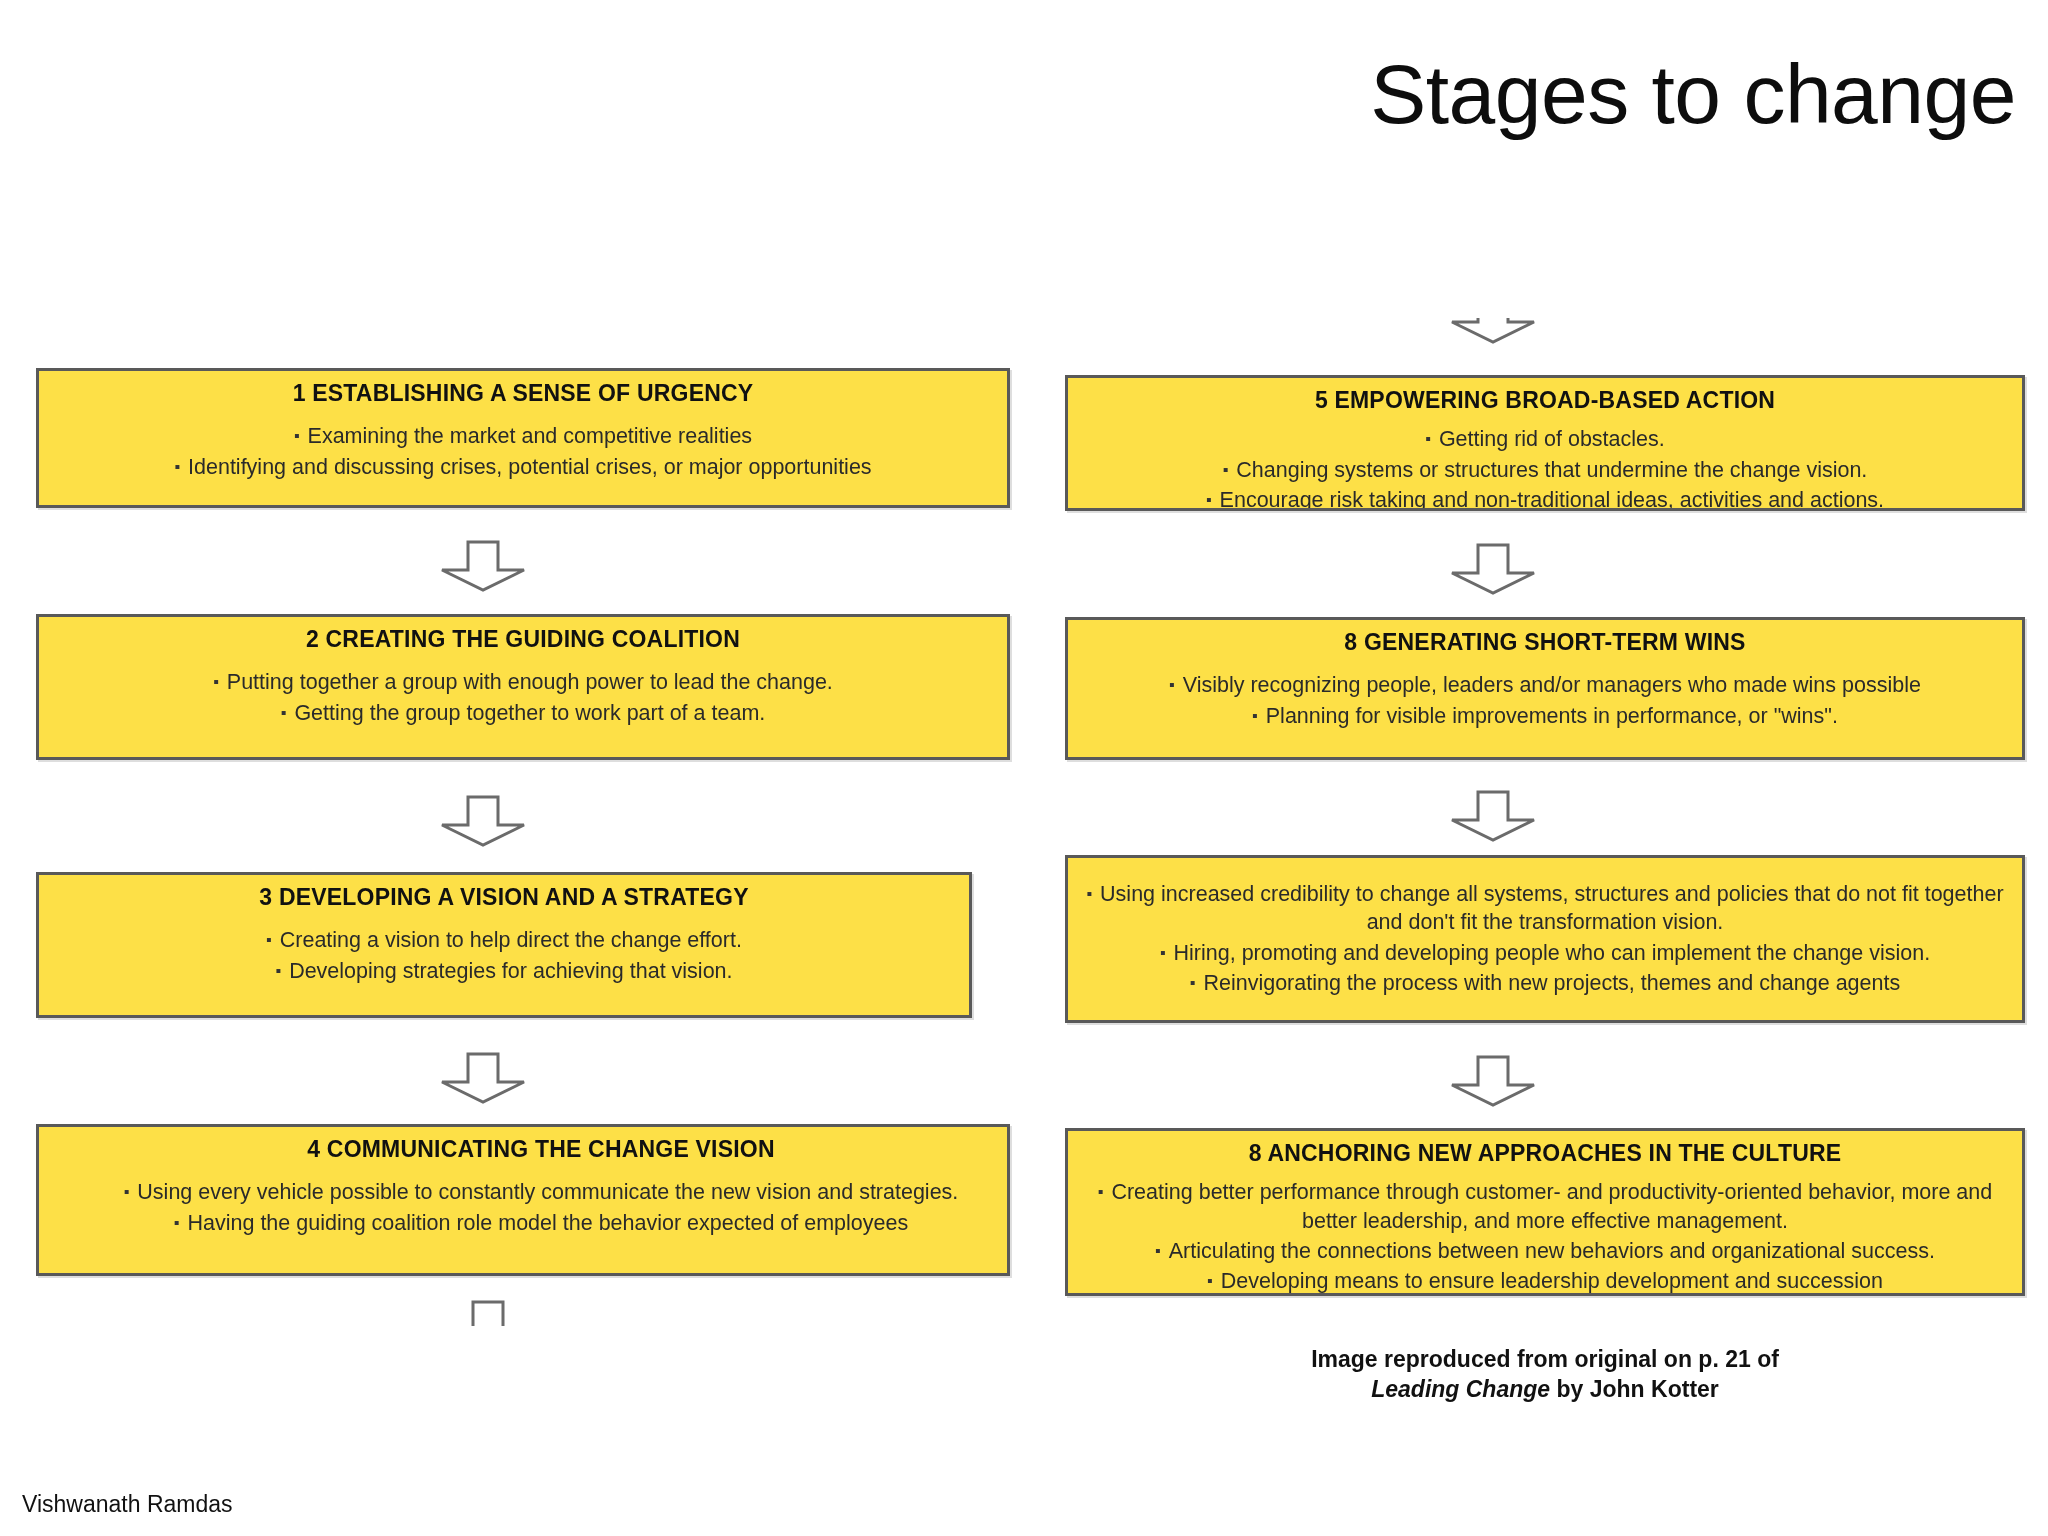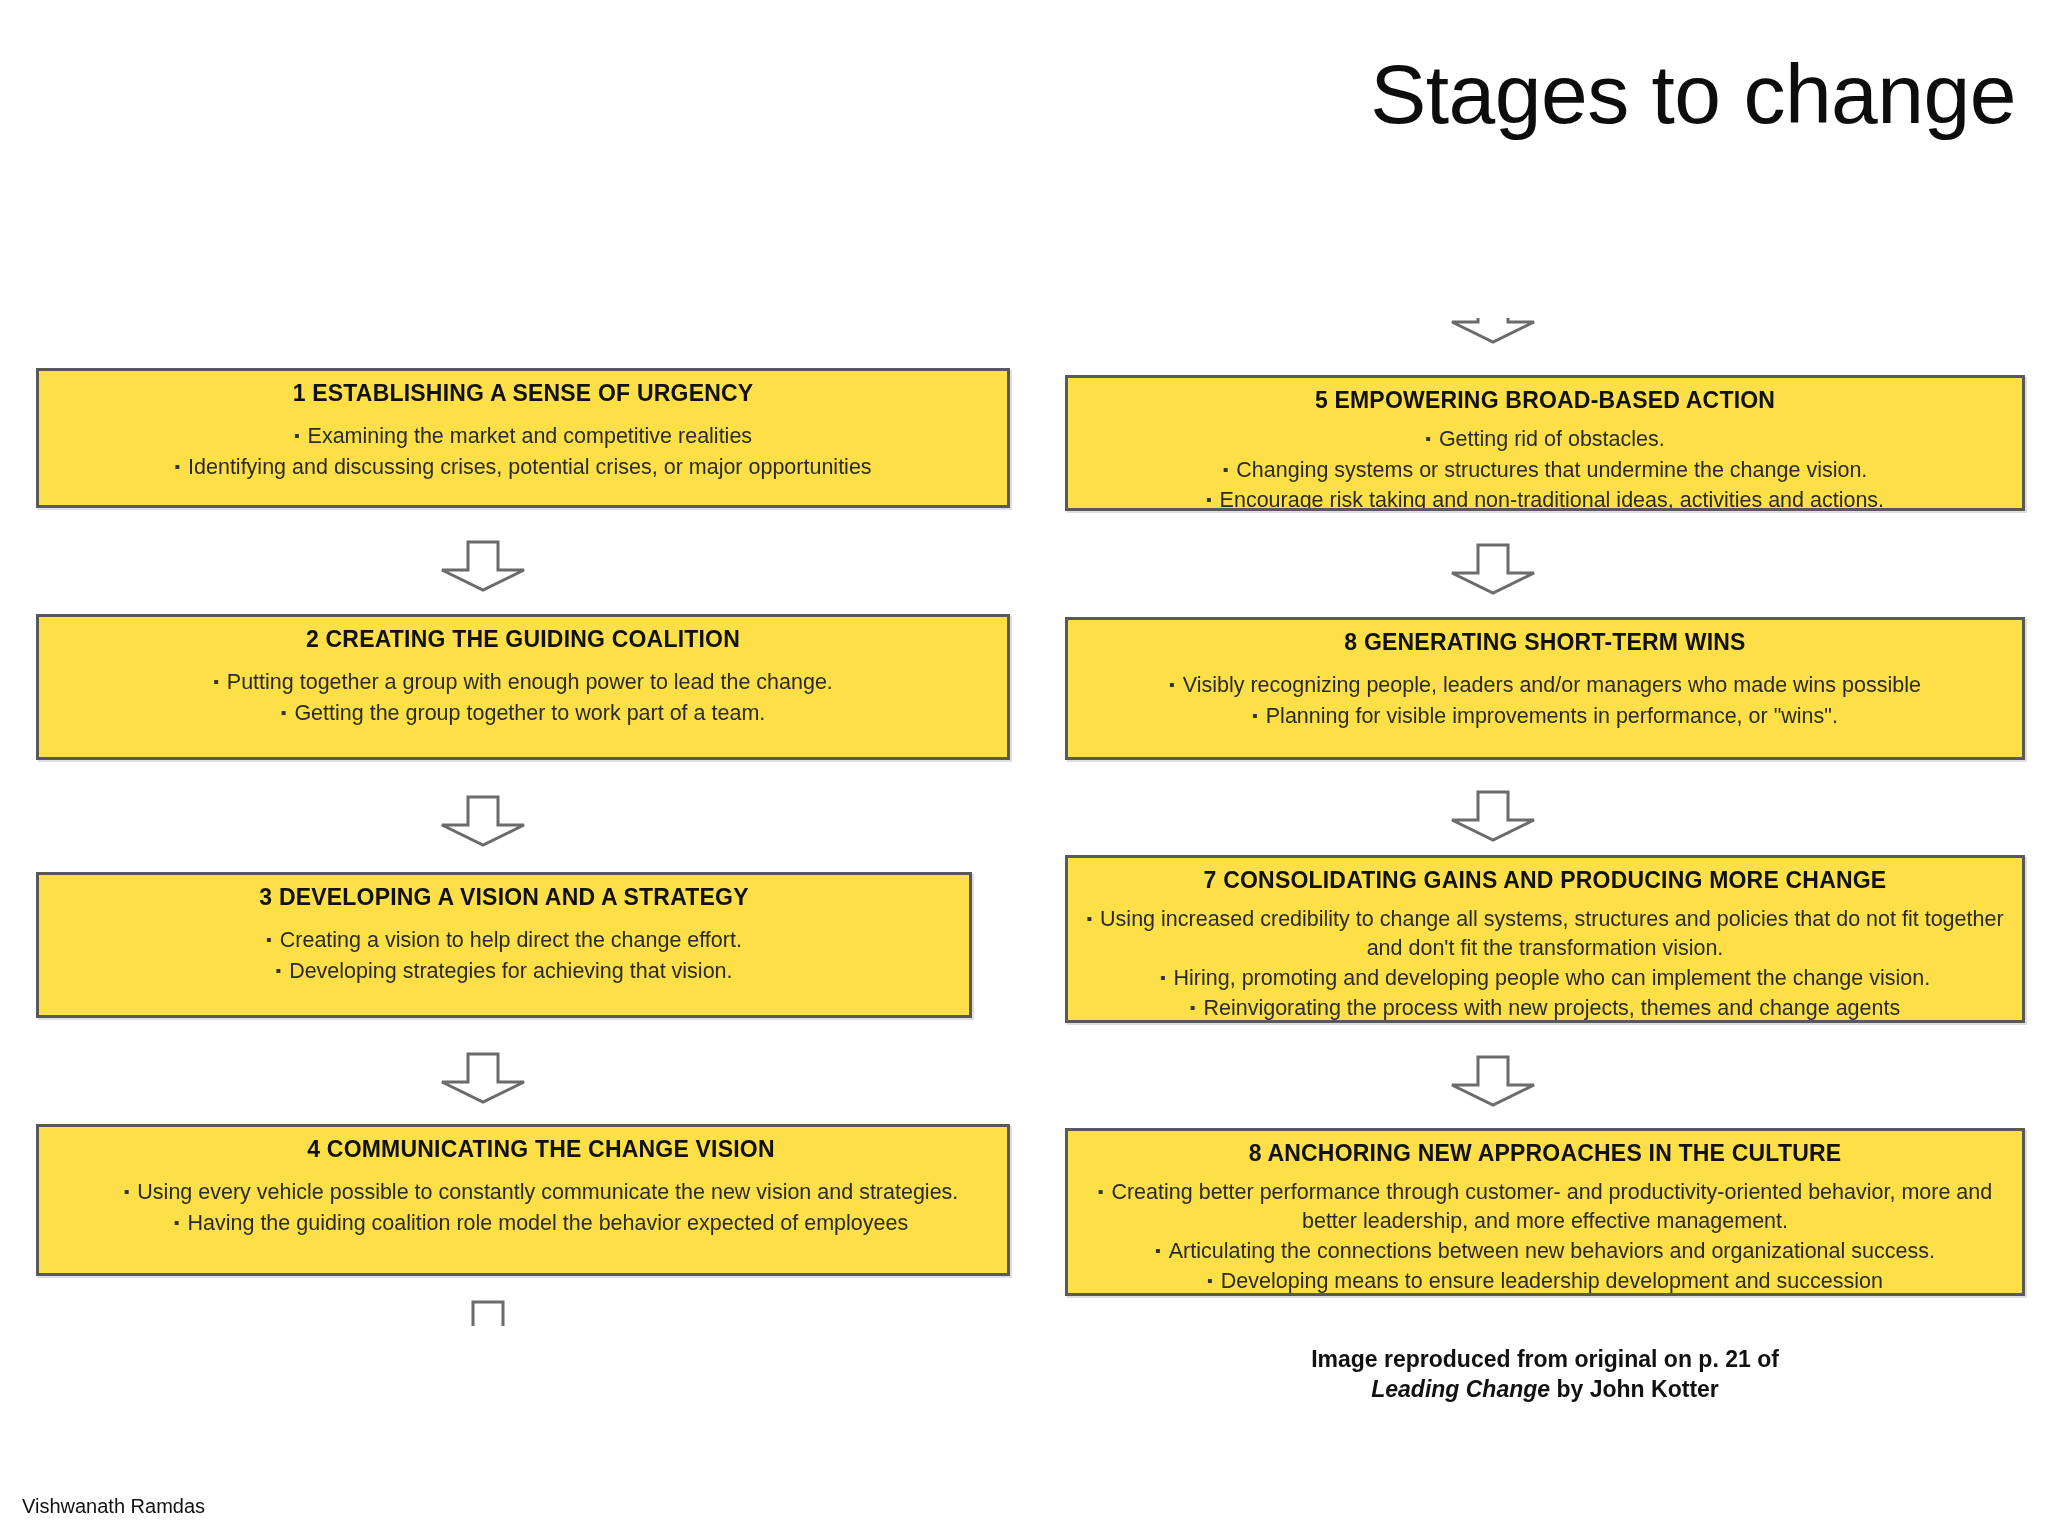--- a/index.html
+++ b/index.html
@@ -28,21 +28,21 @@
     color: #0d0d0d;
     white-space: nowrap;
     line-height: 1.0;
   }
 
   
   #author-name {
     position: absolute;
     left: 22px;
     bottom: 18px;
-    font-size: 20px;
+    font-size: 23px;
     font-weight: 400;
     color: #111111;
     font-family: "Liberation Sans", sans-serif;
   }
 
   
   #diagram {
     position: absolute;
     left: 0;
     top: 0;
@@ -223,21 +223,20 @@
     </ul>
   </div>
 
   <div class="down-arrow" style="left:1448px; top:790px;">
     <svg width="90" height="52" viewBox="0 0 90 52" xmlns="http://www.w3.org/2000/svg">
       <polygon points="30,2 60,2 60,30 86,30 45,50 4,30 30,30" fill="#ffffff" stroke="#6b6b6b" stroke-width="3"></polygon>
     </svg>
   </div>
 
   <div class="stage-box" style="left:1065px; top:855px; width:960px; height:168px;">
-    <div class="stage-heading">7 CONSOLIDATING GAINS AND PRODUCING MORE CHANGE</div>
     <ul class="bullet-list" style="margin-top:12px;">
       <li><span class="bullet-dot">▪</span><span class="bullet-text">Using increased credibility to change all systems, structures and policies that do not fit together and don't fit the transformation vision.</span></li>
       <li><span class="bullet-dot">▪</span><span class="bullet-text">Hiring, promoting and developing people who can implement the change vision.</span></li>
       <li><span class="bullet-dot">▪</span><span class="bullet-text">Reinvigorating the process with new projects, themes and change agents</span></li>
     </ul>
   </div>
 
   <div class="down-arrow" style="left:1448px; top:1055px;">
     <svg width="90" height="52" viewBox="0 0 90 52" xmlns="http://www.w3.org/2000/svg">
       <polygon points="30,2 60,2 60,30 86,30 45,50 4,30 30,30" fill="#ffffff" stroke="#6b6b6b" stroke-width="3"></polygon>

